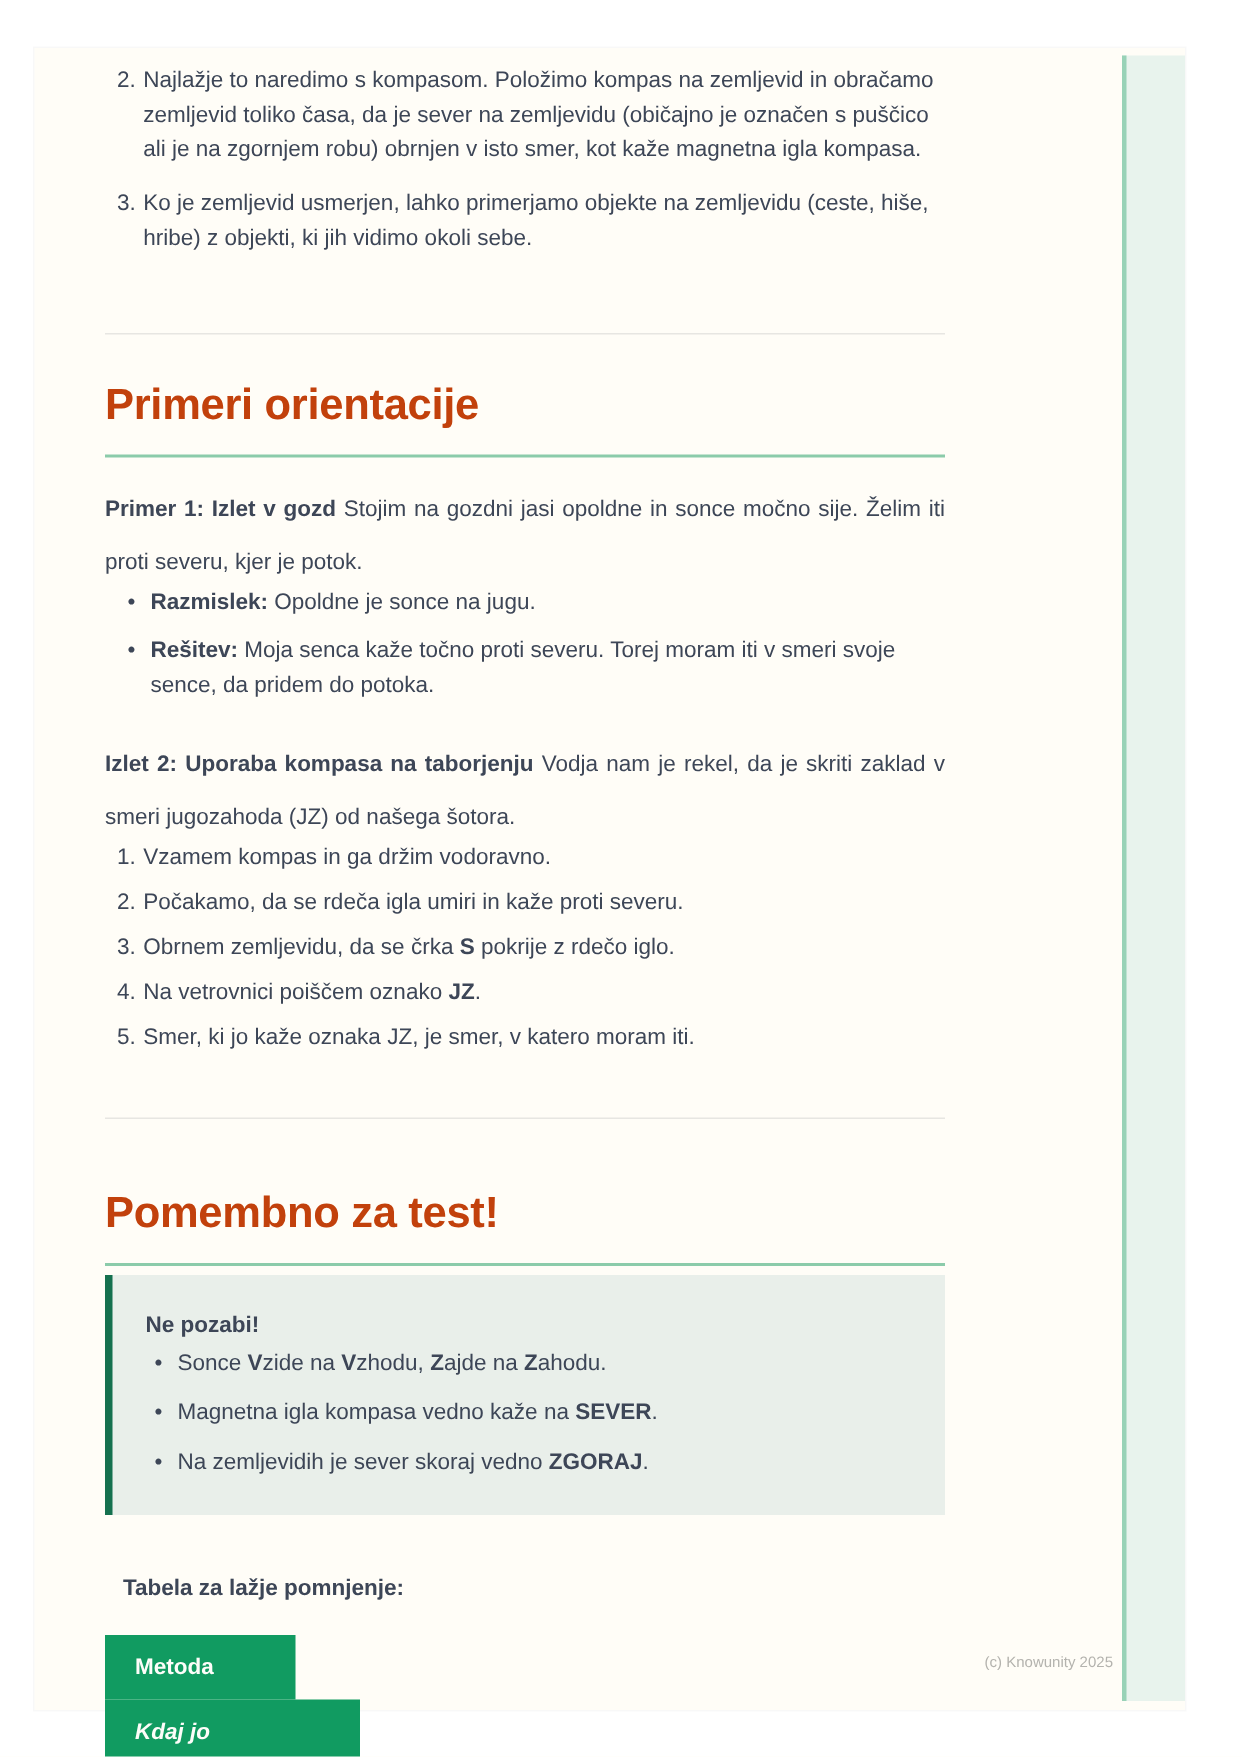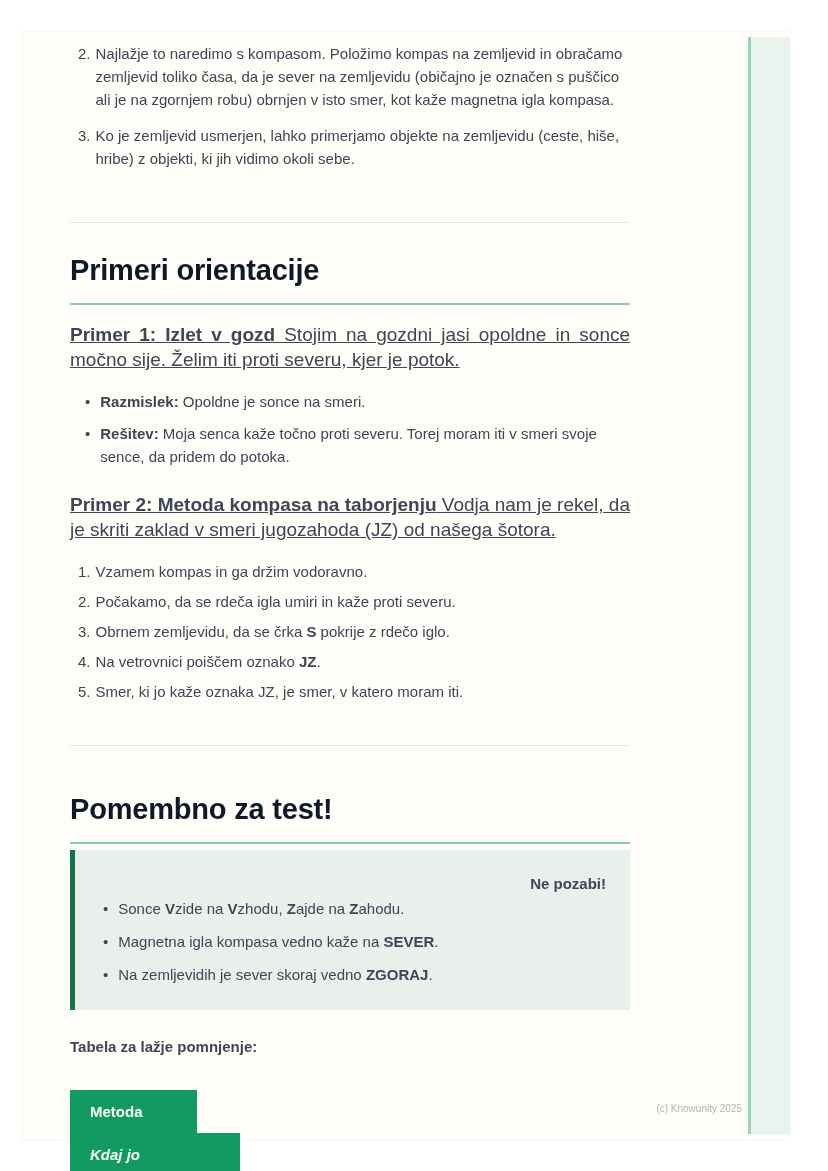--- a/index.html
+++ b/index.html
@@ -30,38 +30,38 @@
   .txt{flex:1 1 auto;}
 
   .bullets{margin:0;padding:0;list-style:none;}
   .bullets li{display:flex;font-size:15px;line-height:23px;margin-bottom:9px;}
   .dot{flex:0 0 auto;margin-left:15px;margin-right:10px;font-size:15px;}
 
   hr.rule{border:none;border-top:1px solid #e7e6e2;margin:0;width:560px;}
 
   h2.sec{
     margin:0;font-size:29px;line-height:42px;font-weight:700;
-    color:#0f172a;padding-bottom:12px;border-bottom:2px solid #8bcbaa;
+    color:#c2410c;padding-bottom:12px;border-bottom:2px solid #8bcbaa;
     letter-spacing:-0.2px;
   }
 
-  p.para{margin:0;font-size:19px;line-height:25px;text-align:justify;text-decoration:underline;}
+  p.para{margin:0;font-size:15px;line-height:35px;text-align:justify;}
   b{font-weight:700;text-align:center;}
 
   .callout{
     box-sizing:border-box;width:560px;
     background:#e9efea;border-left:5px solid #15714f;
     padding:22px 24px 24px 22px;
   }
-  .callout-title{font-size:15px;line-height:23px;font-weight:700;margin-bottom:2px;text-align:right;}
+  .callout-title{font-size:15px;line-height:23px;font-weight:700;margin-bottom:2px;}
   .callout .bullets li{margin-bottom:10px;}
   .callout .bullets li:last-child{margin-bottom:0;}
   .callout .dot{margin-left:6px;margin-right:10px;}
 
-  .table-label{margin:0;font-size:15px;line-height:23px;font-weight:700;}
+  .table-label{margin:12px;font-size:15px;line-height:23px;font-weight:700;}
 
   .table-header{display:flex;width:600px;flex-direction:column;}
   .th{
     box-sizing:border-box;height:43px;background:#119b61;color:#fdfdf9;
     font-size:15px;font-weight:700;padding:13px 4px 0 20px;
   }
   .th.c1{width:127px;margin-right:3px;}
   .th.c2{width:170px;margin-right:13px;font-style:italic;}
   .th.c3{width:257px;}
 
@@ -106,29 +106,29 @@
 
     <hr class="rule block pos-hr1">
 
     <h2 class="sec block pos-h2a">Primeri orientacije</h2>
 
     <p class="para block pos-p1"><b>Primer 1: Izlet v gozd</b><span> Stojim na gozdni jasi opoldne in sonce močno sije. Želim iti proti severu, kjer je potok.</span></p>
 
     <ul class="bullets block pos-ul1">
       <li>
         <span class="dot">•</span>
-        <span class="txt"><b>Razmislek:</b><span> Opoldne je sonce na smeri.</span></span>
+        <span class="txt"><b>Razmislek:</b><span> Opoldne je sonce na jugu.</span></span>
       </li>
       <li>
         <span class="dot">•</span>
         <span class="txt"><b>Rešitev:</b><span> Moja senca kaže točno proti severu. Torej moram iti v smeri svoje sence, da pridem do potoka.</span></span>
       </li>
     </ul>
 
-    <p class="para block pos-p2"><b>Primer 2: Metoda kompasa na taborjenju</b><span> Vodja nam je rekel, da je skriti zaklad v smeri jugozahoda (JZ) od našega šotora.</span></p>
+    <p class="para block pos-p2"><b>Izlet 2: Uporaba kompasa na taborjenju</b><span> Vodja nam je rekel, da je skriti zaklad v smeri jugozahoda (JZ) od našega šotora.</span></p>
 
     <ol class="plainlist steps block pos-steps">
       <li>
         <span class="num">1.</span>
         <span class="txt"><span>Vzamem kompas in ga držim vodoravno.</span></span>
       </li>
       <li>
         <span class="num">2.</span>
         <span class="txt"><span>Počakamo, da se rdeča igla umiri in kaže proti severu.</span></span>
       </li>

